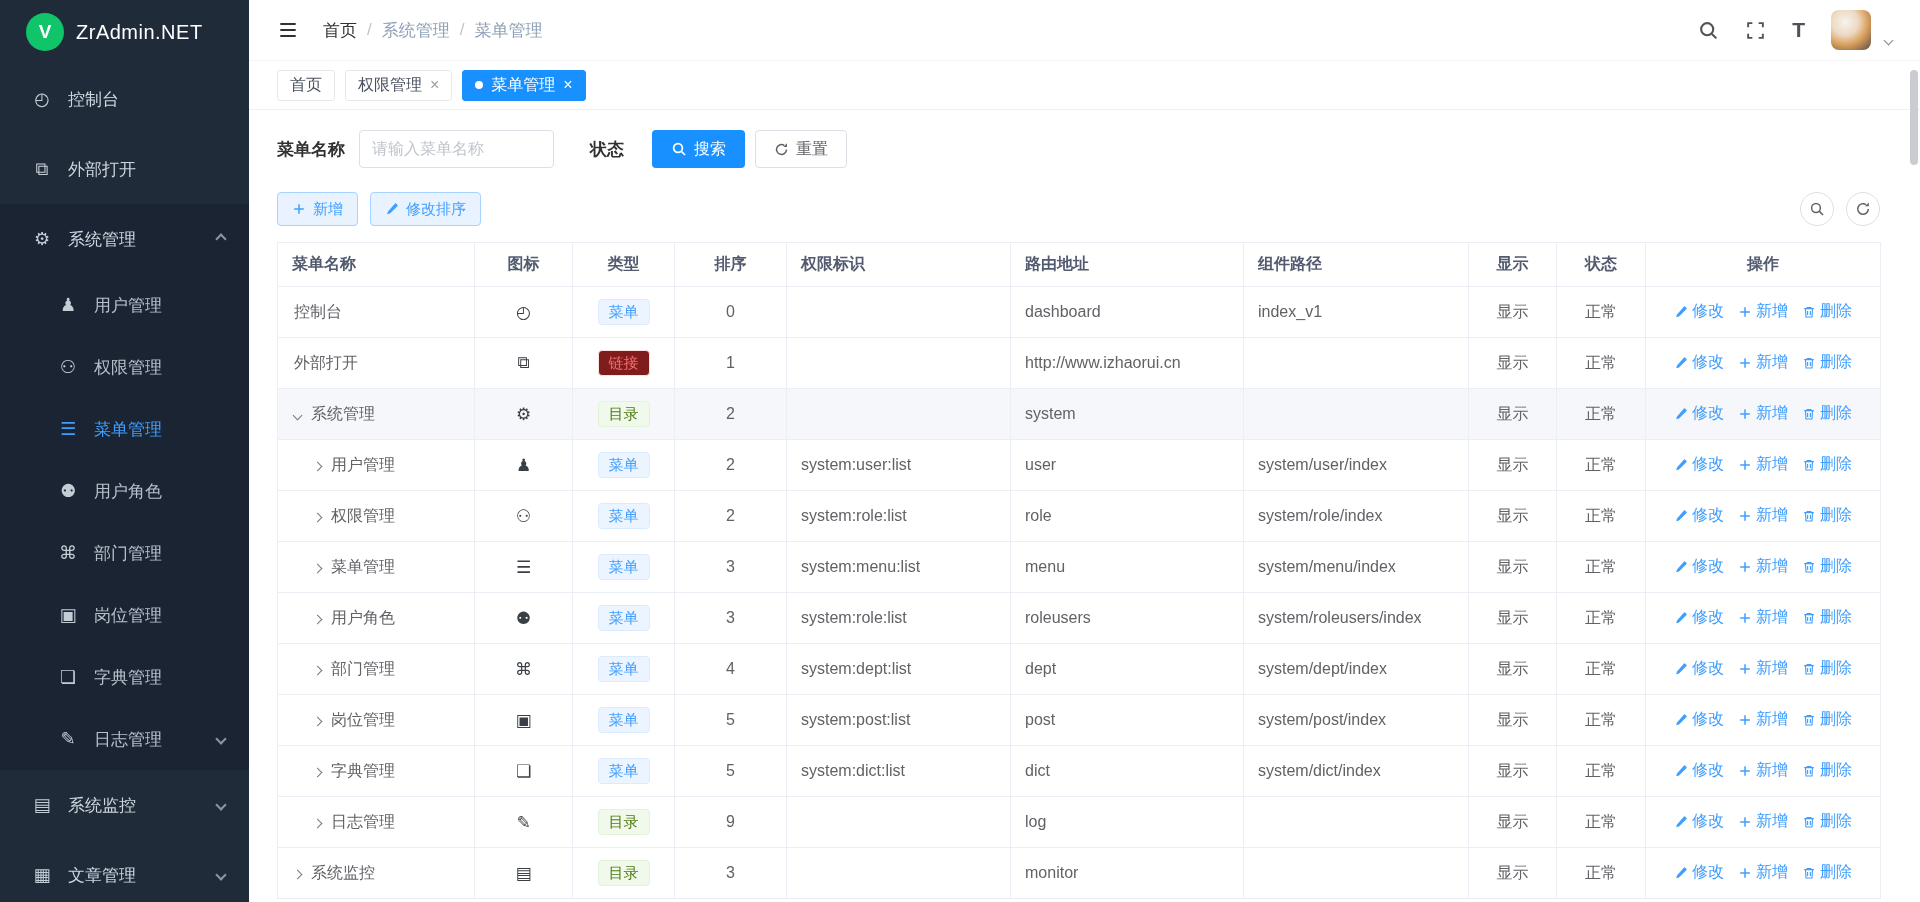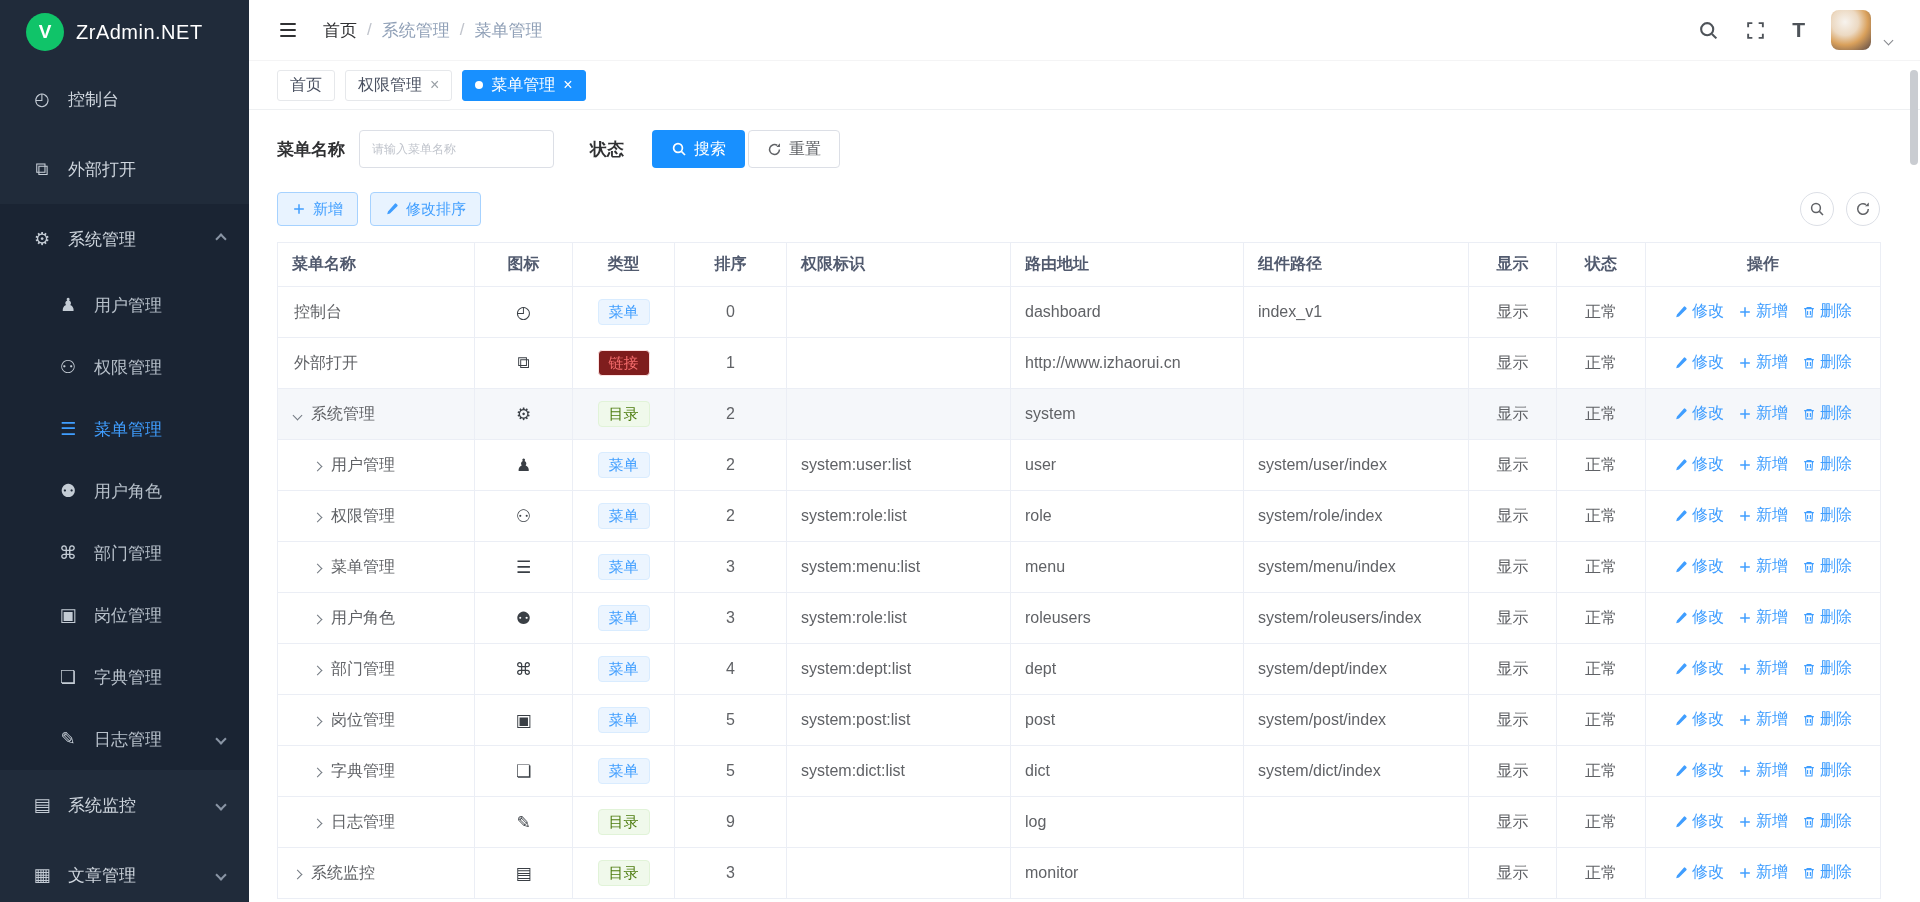--- a/index.html
+++ b/index.html
@@ -53,32 +53,32 @@
   .tab.active { background: #1890ff; border-color: #1890ff; color: #fff; }
   .tab.active .tab-close { color: #fff; }
   .tab .dot { width: 8px; height: 8px; border-radius: 50%; background: #fff; display: inline-block; }
 
   .content { flex: 1; padding: 20px 40px 0 28px; overflow: hidden; }
 
   .filters { display: flex; align-items: center; }
   .f-label { font-size: 17px; font-weight: bold; color: #303133; margin-right: 14px; }
   .f-label.status { margin-left: 36px; }
   .txt-input { width: 195px; height: 38px; border: 1px solid #dcdfe6; border-radius: 4px;
-    padding: 0 12px; font-size: 12px; color: #b91c1c; outline: none;
+    padding: 0 12px; font-size: 16px; color: #b91c1c; outline: none;
     font-family: "Liberation Sans", "DejaVu Sans", sans-serif; }
   .txt-input::placeholder { color: #c0c4cc; }
   .select { width: 235px; height: 38px; border: 1px solid #dcdfe6; border-radius: 4px;
     display: flex; align-items: center; justify-content: space-between; padding: 0 14px;
     font-size: 16px; color: #c0c4cc; cursor: pointer; }
   .select .chev { width: 7px; height: 7px; border-width: 1.5px; color: #c0c4cc; margin-top: -3px; }
   .btn { height: 38px; border-radius: 4px; display: inline-flex; align-items: center; gap: 7px;
     font-size: 16px; padding: 0 18px; border: 1px solid transparent; cursor: pointer; background: #fff;
     font-family: "Liberation Sans", "DejaVu Sans", sans-serif; }
   .btn.primary { background: #1890ff; color: #fff; margin-left: 14px; }
-  .btn.plain { border-color: #dcdfe6; color: #606266; margin-left: 3px; }
+  .btn.plain { border-color: #dcdfe6; color: #606266; margin-left: 10px; }
 
   .toolbar { display: flex; align-items: center; margin-top: 24px; }
   .btn.soft { height: 34px; background: #e8f3ff; border: 1px solid #a6d2ff; color: #409eff;
     font-size: 15px; padding: 0 14px; margin-right: 12px; }
   .toolbar .spacer { flex: 1; }
   .circle-btn { width: 34px; height: 34px; border-radius: 50%; border: 1px solid #dcdfe6;
     background: #fff; color: #606266; display: flex; align-items: center; justify-content: center;
     margin-left: 12px; cursor: pointer; }
 
   

